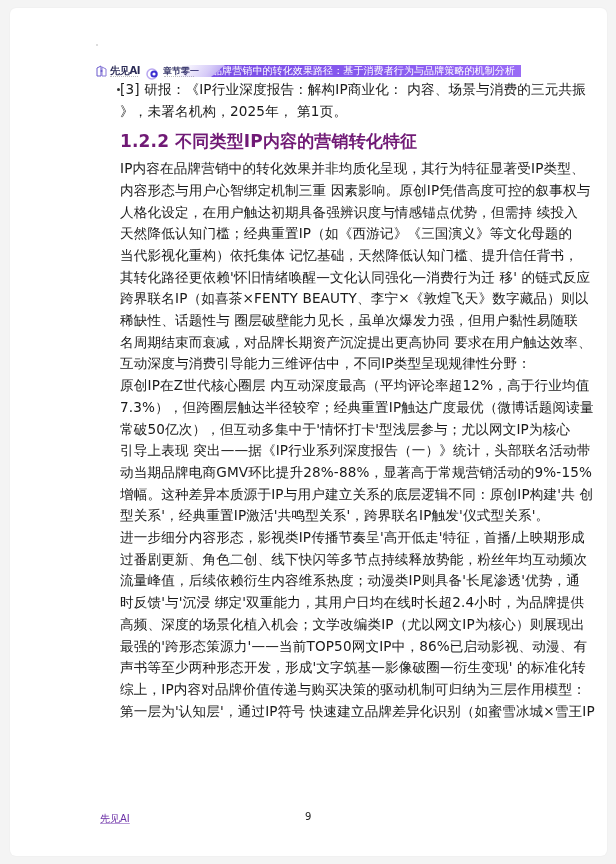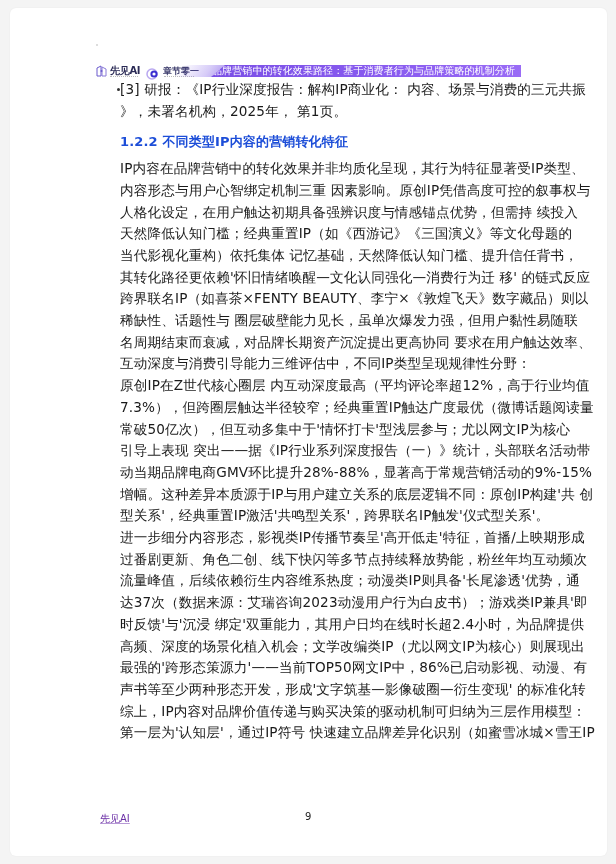--- a/index.html
+++ b/index.html
@@ -40,21 +40,21 @@
       font-size:10px; color:#ffffff; white-space:nowrap; letter-spacing:0.1px;
     }
     .content {
       position:absolute; left:100px; top:79px; width:422px;
       font-size:13.6px; line-height:21.7px; color:#1a1a1a; letter-spacing:0.15px;margin-left:20px;
     }
     .ref { position:relative; }
     .ref-bullet { position:absolute; left:-3px; top:9px; width:3px; height:3px; background:#333; border-radius:50%; }
     .line { white-space:nowrap; display:block; }
     .heading {
-      font-weight:bold; font-size:13px; margin-top:9px; margin-bottom:5px; color:#1d4ed8;
+      font-weight:bold; font-size:17px; margin-top:9px; margin-bottom:5px; color:#701a75;
     }
     .footer-brand {
       position:absolute; left:100px; top:812px; font-size:10px; color:#6b2fa6;
       text-decoration:underline; text-decoration-color:#b79ad6;
     }
     .footer-page {
       position:absolute; left:305px; top:811px; font-size:10px; color:#222;
     }
   </style>
 </head>
@@ -114,21 +114,20 @@
     <span class="line">原创IP在Z世代核心圈层 内互动深度最高（平均评论率超12%，高于行业均值</span>
     <span class="line">7.3%），但跨圈层触达半径较窄；经典重置IP触达广度最优（微博话题阅读量</span>
     <span class="line">常破50亿次），但互动多集中于'情怀打卡'型浅层参与；尤以网文IP为核心</span>
     <span class="line">引导上表现 突出——据《IP行业系列深度报告（一）》统计，头部联名活动带</span>
     <span class="line">动当期品牌电商GMV环比提升28%-88%，显著高于常规营销活动的9%-15%</span>
     <span class="line">增幅。这种差异本质源于IP与用户建立关系的底层逻辑不同：原创IP构建'共 创</span>
     <span class="line">型关系'，经典重置IP激活'共鸣型关系'，跨界联名IP触发'仪式型关系'。</span>
     <span class="line">进一步细分内容形态，影视类IP传播节奏呈'高开低走'特征，首播/上映期形成</span>
     <span class="line">过番剧更新、角色二创、线下快闪等多节点持续释放势能，粉丝年均互动频次</span>
     <span class="line">流量峰值，后续依赖衍生内容维系热度；动漫类IP则具备'长尾渗透'优势，通</span>
-    <span class="line">达37次（数据来源：艾瑞咨询2023动漫用户行为白皮书）；游戏类IP兼具'即</span>
     <span class="line">时反馈'与'沉浸 绑定'双重能力，其用户日均在线时长超2.4小时，为品牌提供</span>
     <span class="line">高频、深度的场景化植入机会；文学改编类IP（尤以网文IP为核心）则展现出</span>
     <span class="line">最强的'跨形态策源力'——当前TOP50网文IP中，86%已启动影视、动漫、有</span>
     <span class="line">声书等至少两种形态开发，形成'文字筑基—影像破圈—衍生变现' 的标准化转</span>
     <span class="line">综上，IP内容对品牌价值传递与购买决策的驱动机制可归纳为三层作用模型：</span>
     <span class="line">第一层为'认知层'，通过IP符号 快速建立品牌差异化识别（如蜜雪冰城×雪王IP</span>
   </div>
 </div>
 
 <a class="footer-brand">先见AI</a>

